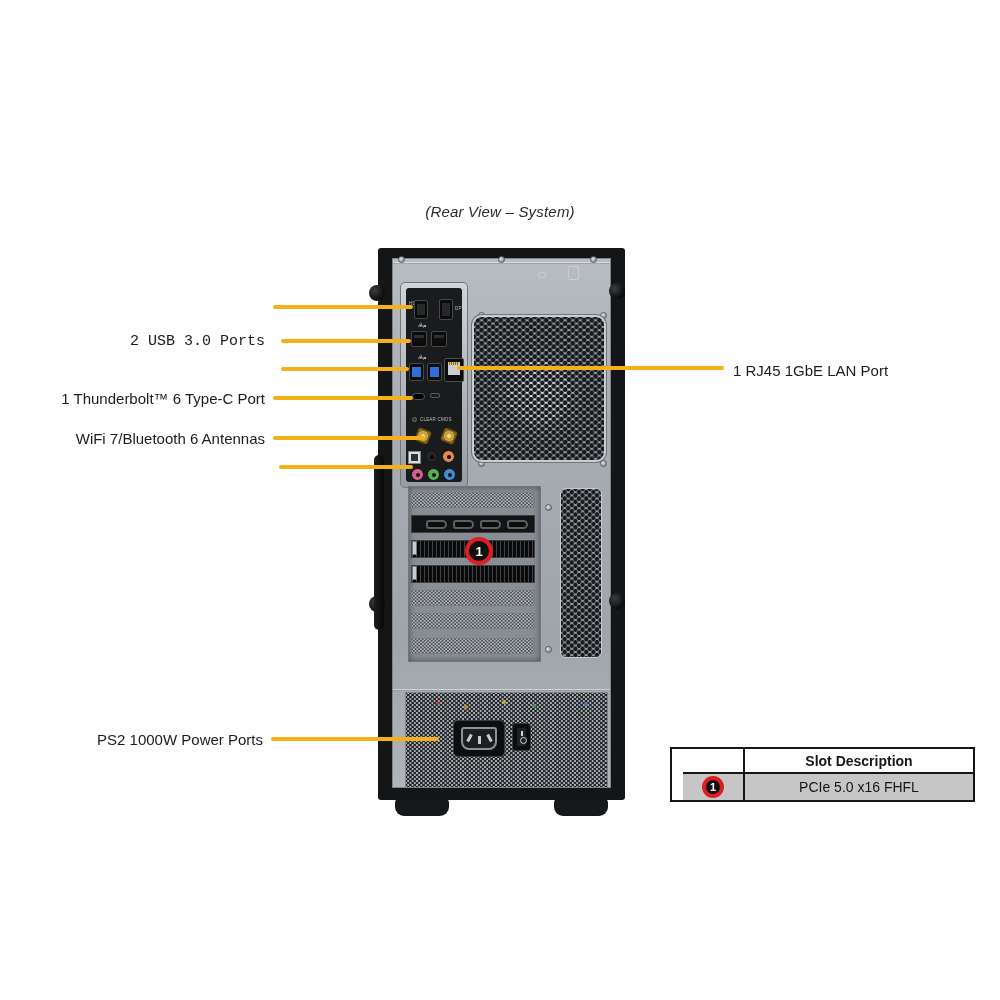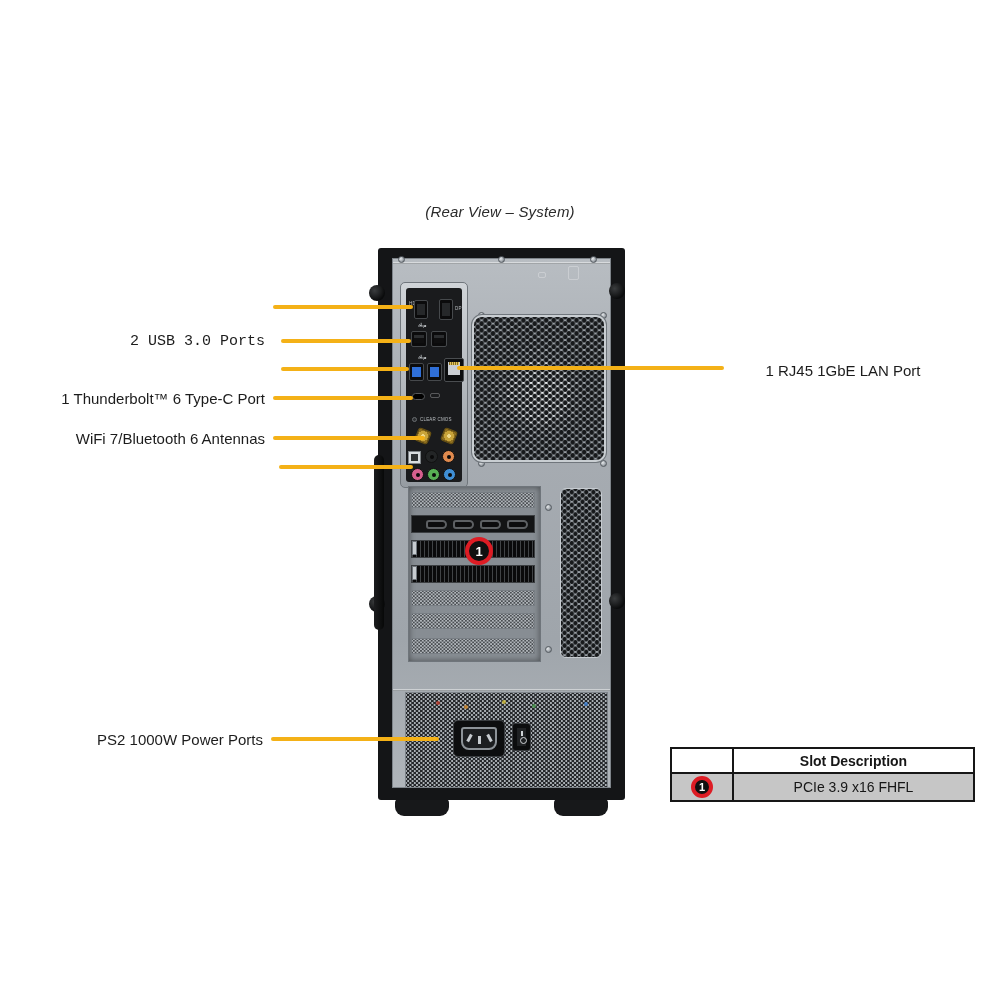--- a/index.html
+++ b/index.html
@@ -5,21 +5,21 @@
   * { margin:0; padding:0; box-sizing:border-box; }
   body { background:#fff; font-family:"Liberation Sans", sans-serif; }
   .canvas { position:relative; width:1000px; height:1000px; background:#ffffff; overflow:hidden; }
 
   .fig-title { position:absolute; left:0; right:0; top:203px; text-align:center;
     font-size:15px; font-style:italic; color:#2b2b2b; letter-spacing:.2px; }
 
   
   .callout-label { position:absolute; font-size:15px; color:#1c1c1c; white-space:pre-line;
     text-align:right; line-height:21px; }
-  .callout-label.lalign { text-align:center; }
+  .callout-label.lalign { text-align:left; }
   .callout-line { position:absolute; height:4px; background:#F4B117; border-radius:2px; z-index:30; }
 
   
   .tower { position:absolute; left:378px; top:248px; width:247px; height:552px;
     background:#141517; border-radius:3px; z-index:5; }
   .tower-panel { position:absolute; left:14px; top:10px; right:14px; bottom:12px;
     background:linear-gradient(180deg,#b8bdc2,#a8adb3 28%,#9fa5ab 72%,#b0b5ba);
     border:1px solid #7e848a; }
   .seam { position:absolute; left:0; right:0; height:2px; background:rgba(255,255,255,.45);
     border-bottom:1px solid rgba(60,65,70,.35); }
@@ -113,21 +113,21 @@
   .rocker-in::after { content:""; position:absolute; left:2.5px; bottom:2px; width:5px; height:5px;
     border:1.5px solid #cfd3d6; border-radius:50%; }
 
   
   .badge { border-radius:50%; background:#101010; border:4px solid #DD1C24; color:#fff;
     font-weight:bold; display:flex; align-items:center; justify-content:center; }
   .img-badge { position:absolute; left:465px; top:537px; width:28px; height:28px; font-size:13px; z-index:40; }
 
   
   .spec-table { position:absolute; left:670px; top:747px; width:305px; border:2px solid #161616;
-    background:#fff; z-index:20; }
+    background:#fff; z-index:20;padding-left:11px; }
   .spec-row { display:flex; height:25px; }
   .spec-row.head { border-bottom:2px solid #161616; }
   .spec-c1 { width:62px; border-right:2px solid #161616; display:flex; align-items:center; justify-content:center; }
   .spec-c2 { flex:1; display:flex; align-items:center; justify-content:center; font-size:14px; color:#161616; }
   .spec-row.head .spec-c2 { font-weight:bold; }
   .spec-row.data { background:#c6c6c6; height:26px; }
   .tbl-badge { width:22px; height:22px; font-size:11px; }
 </style>
 </head>
 <body>
@@ -283,17 +283,17 @@
 
   <div class="spec-table">
     <div class="spec-row head">
       <div class="spec-c1"></div>
       <div class="spec-c2">Slot Description</div>
     </div>
     <div class="spec-row data">
       <div class="spec-c1">
         <div class="badge tbl-badge">1</div>
       </div>
-      <div class="spec-c2">PCIe 3.9 x16 FHFL</div>
+      <div class="spec-c2">PCIe 5.0 x16 FHFL</div>
     </div>
   </div>
 
 </div>
 
 </body></html>

